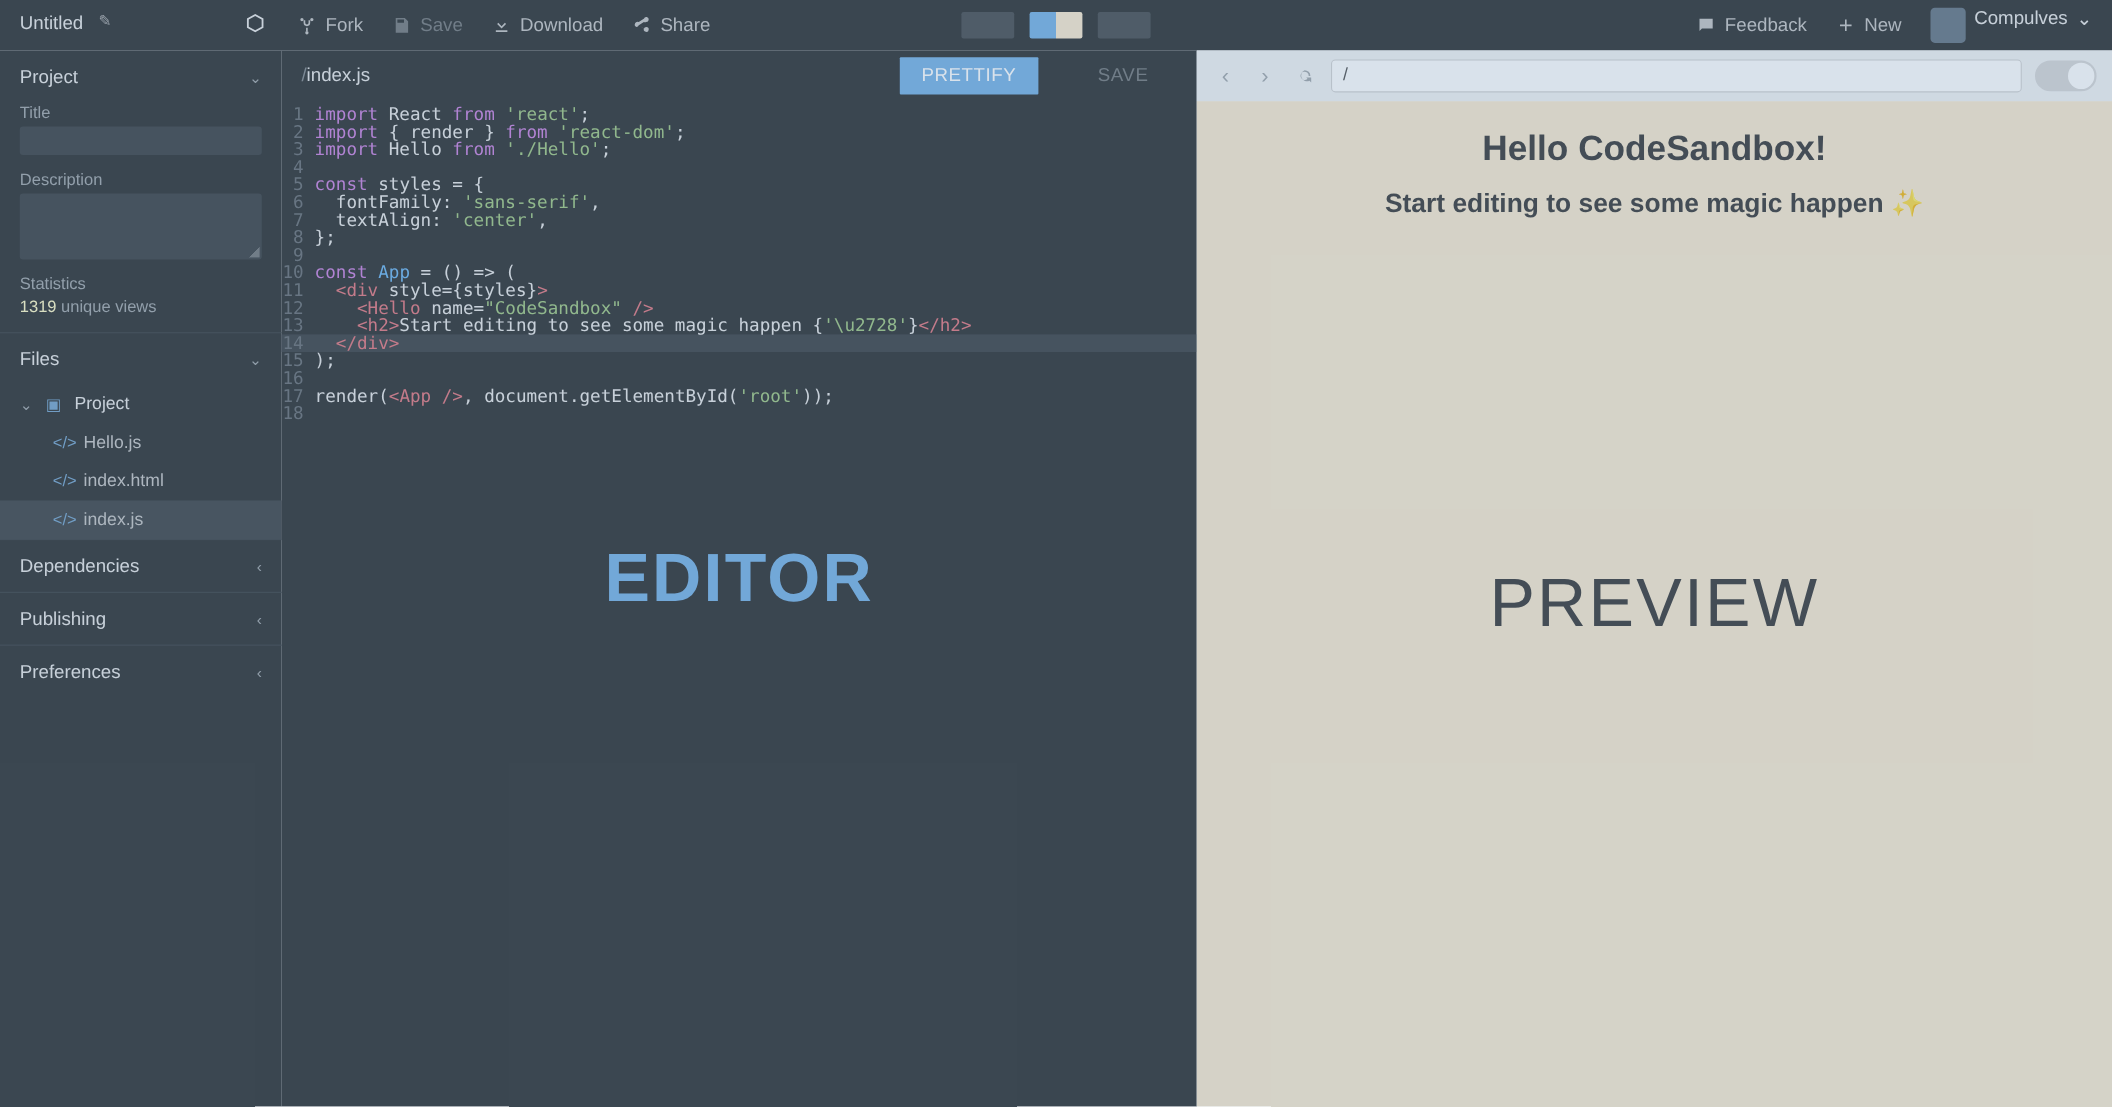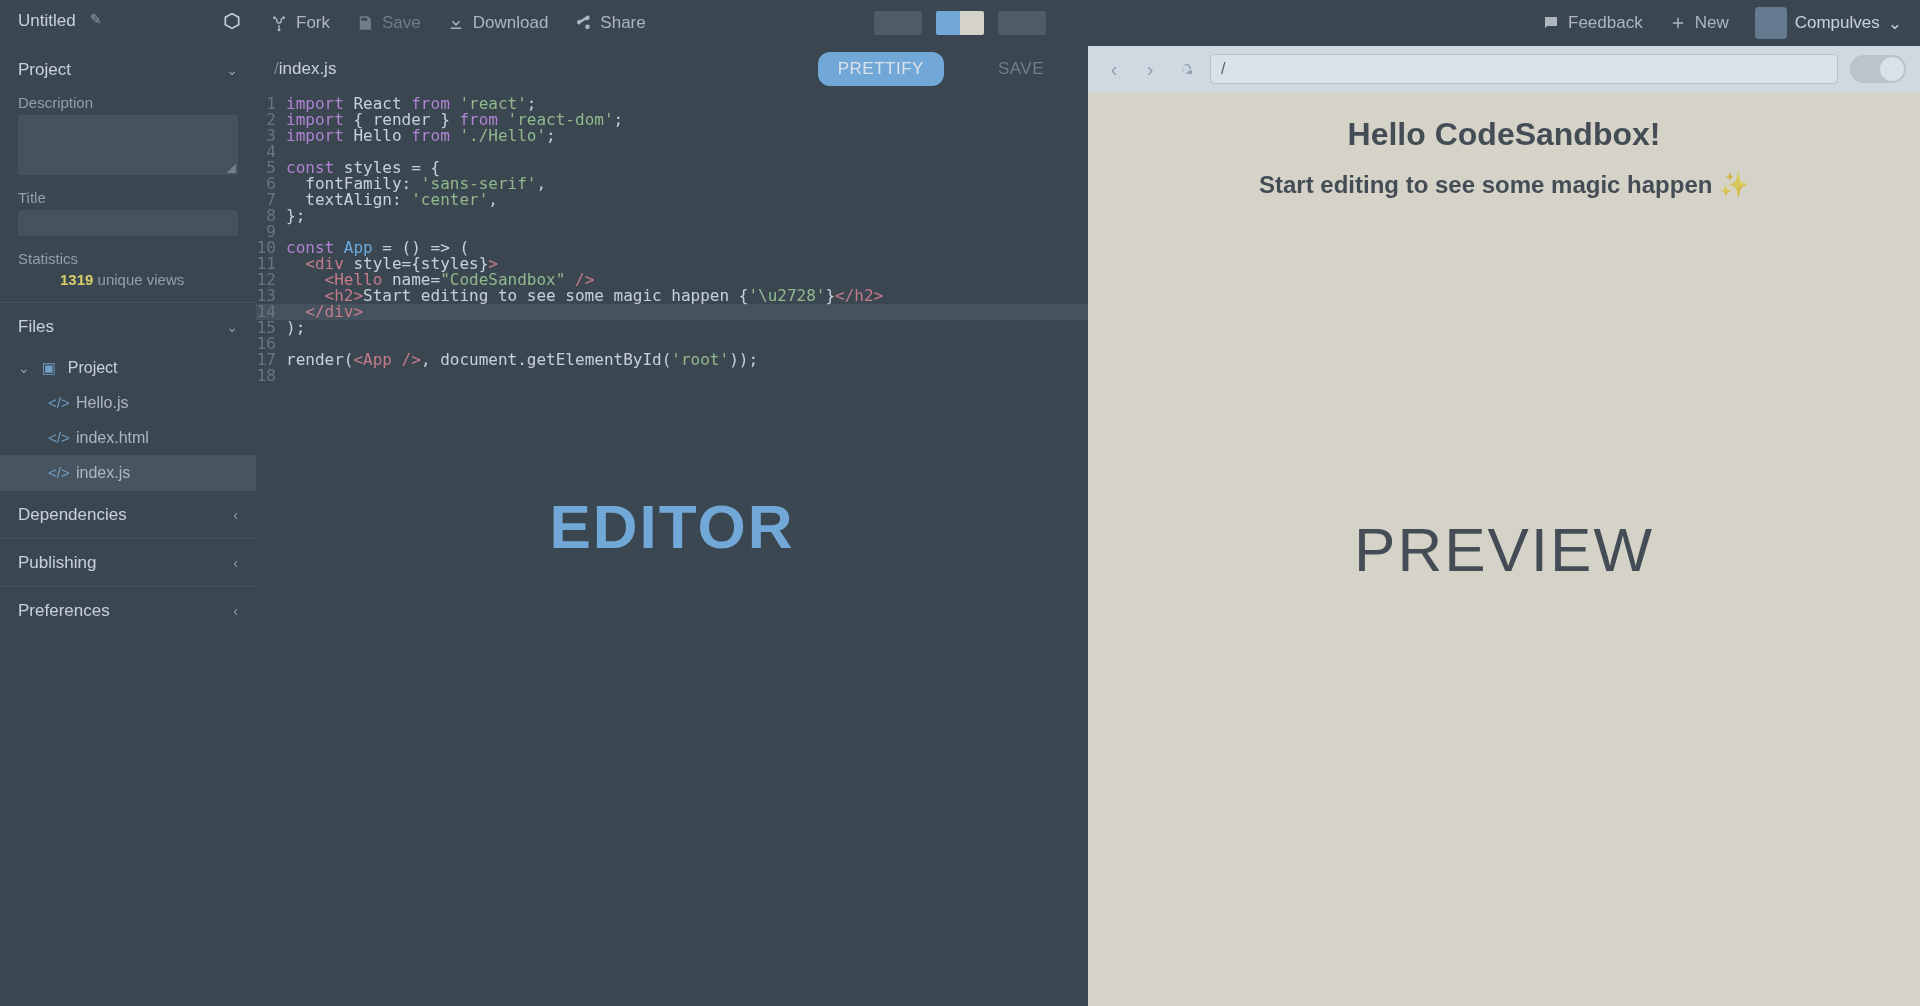--- a/index.html
+++ b/index.html
@@ -15,47 +15,47 @@
 .topbar .edit-icon { color:#a0a0a0; font-size:14px; }
 .topbar .cube { margin-left:auto; margin-right:14px; color:#e6e6e6; }
 .topbar .actions { display:flex; align-items:flex-end; gap:26px; padding-left:14px; }
 .topbar .action { display:flex; align-items:center; gap:8px; color:#c0c0c0; font-size:17px; cursor:pointer; }
 .topbar .action.dim { color:#6a6f72; }
 .topbar .layout { position:absolute; left:50%; transform:translateX(-50%); display:flex; gap:14px; }
 .topbar .layout .box { width:48px; height:24px; background:#3a4044; border-radius:2px; }
 .topbar .layout .box.active { background:linear-gradient(90deg,#6cace4 50%,#f9e9cc 50%); }
 .topbar .right { margin-left:auto; display:flex; align-items:center; gap:26px; padding-right:18px; }
 .topbar .avatar { width:32px; height:32px; border-radius:4px; background:#5a6a7a; }
-.topbar .user { display:flex; align-items:center; gap:8px; color:#e6e6e6; }
+.topbar .user { display:flex; align-items:flex-start; gap:8px; color:#e6e6e6; }
 
 
 .sidebar { position:absolute; top:46px; left:0; width:256px; bottom:0; background:#1c2022; color:#e6e6e6; font-size:17px; }
 .sidebar .sec-head { height:48px; display:flex; align-items:center; justify-content:space-between; padding:0 18px; cursor:pointer; }
 .sidebar .sec-body { padding:0 18px 14px; }
 .sidebar .label { font-size:15px; color:#9aa0a4; margin-bottom:4px; }
 .sidebar .input { height:26px; background:#2d3337; border-radius:3px; }
 .sidebar .textarea { height:60px; background:#2d3337; border-radius:3px; position:relative; }
 .sidebar .textarea::after { content:''; position:absolute; right:2px; bottom:2px; width:10px; height:10px; background:linear-gradient(135deg,transparent 50%,#6a6f72 50%); }
 .sidebar .stat { font-size:15px; color:#9aa0a4; }
-.sidebar .stat .num { color:#fde047; font-weight:700;margin-left:42px; }
+.sidebar .stat .num { color:#fef9c3; font-weight:400; }
 .sidebar .file-row { height:35px; display:flex; align-items:center; gap:10px; padding-left:18px; font-size:16px; color:#c0c0c0; cursor:pointer; }
 .sidebar .file-row.folder { color:#e6e6e6; }
 .sidebar .file-row .ficon { color:#6a9dc9; font-size:15px; width:18px; text-align:center; }
 .sidebar .file-row.child { padding-left:48px; }
 .sidebar .file-row.sel { background:#30363a; }
 .sidebar .sec-plain { height:48px; display:flex; align-items:center; justify-content:space-between; padding:0 18px; border-top:1px solid #2d3337; cursor:pointer;gap:32px; }
 .sidebar .chev { color:#9aa0a4; font-size:14px; }
 
 
 .editcol { position:absolute; top:46px; left:256px; width:832px; bottom:0; background:#1c2022; }
 .tabbar { height:46px; display:flex; align-items:center; padding:0 18px; gap:14px; }
 .tabname { color:#e6e6e6; font-size:17px; }
 .tabname .sl { color:#7a8085; }
 .tabbar .spacer { flex:1; }
-.pbtn { height:34px; padding:0 20px; display:flex; align-items:center; border-radius:12px; font-size:17px; font-weight:500; letter-spacing:0.5px; }
+.pbtn { height:34px; padding:0 20px; display:flex; align-items:center; border-radius:1px; font-size:17px; font-weight:500; letter-spacing:0.5px; }
 .pbtn.prettify { background:#6cace4; color:#fff; }
 .pbtn.save { color:#6a6f72; margin-left:14px; padding:0 26px; }
 .code { position:relative; font-family:'Menlo','Consolas',monospace; font-size:16px; line-height:16px; padding-top:4px; white-space:pre; }
 .code .row { display:flex; height:16px; }
 .code .ln { width:30px; text-align:right; color:#5d646a; padding-right:10px; user-select:none; }
 .code .tx { color:#e6e6e6; }
 .code .kw { color:#c678dd; }
 .code .str { color:#98c379; }
 .code .fn { color:#61afef; }
 .code .tag { color:#e06c75; }
@@ -142,26 +142,26 @@
     </div>
   </div>
 </div>
 
 <div class="sidebar">
   <div class="sec-head">
     <span>Project</span>
     <span class="chev">⌄</span>
   </div>
   <div class="sec-body">
+    <div class="label">Title</div>
+    <div class="input"></div>
+  </div>
+  <div class="sec-body">
     <div class="label">Description</div>
     <div class="textarea"></div>
-  </div>
-  <div class="sec-body">
-    <div class="label">Title</div>
-    <div class="input"></div>
   </div>
   <div class="sec-body">
     <div class="label">Statistics</div>
     <div class="stat">
       <span class="num">1319</span>
       <span>unique views</span>
     </div>
   </div>
   <div class="sec-head" style="border-top:1px solid #2d3337">
     <span>Files</span>

